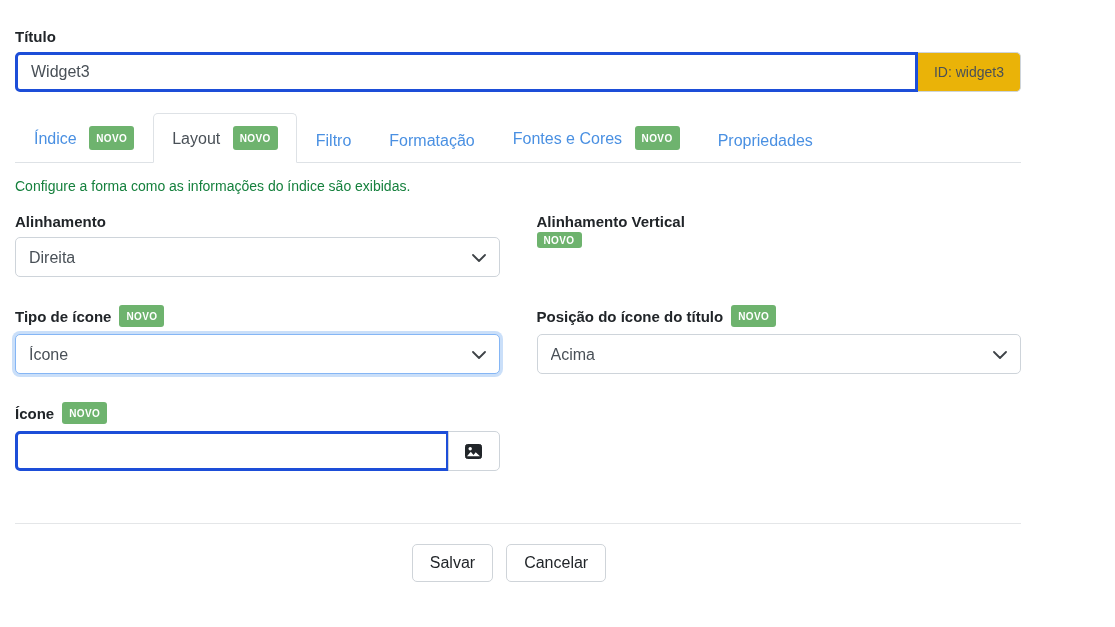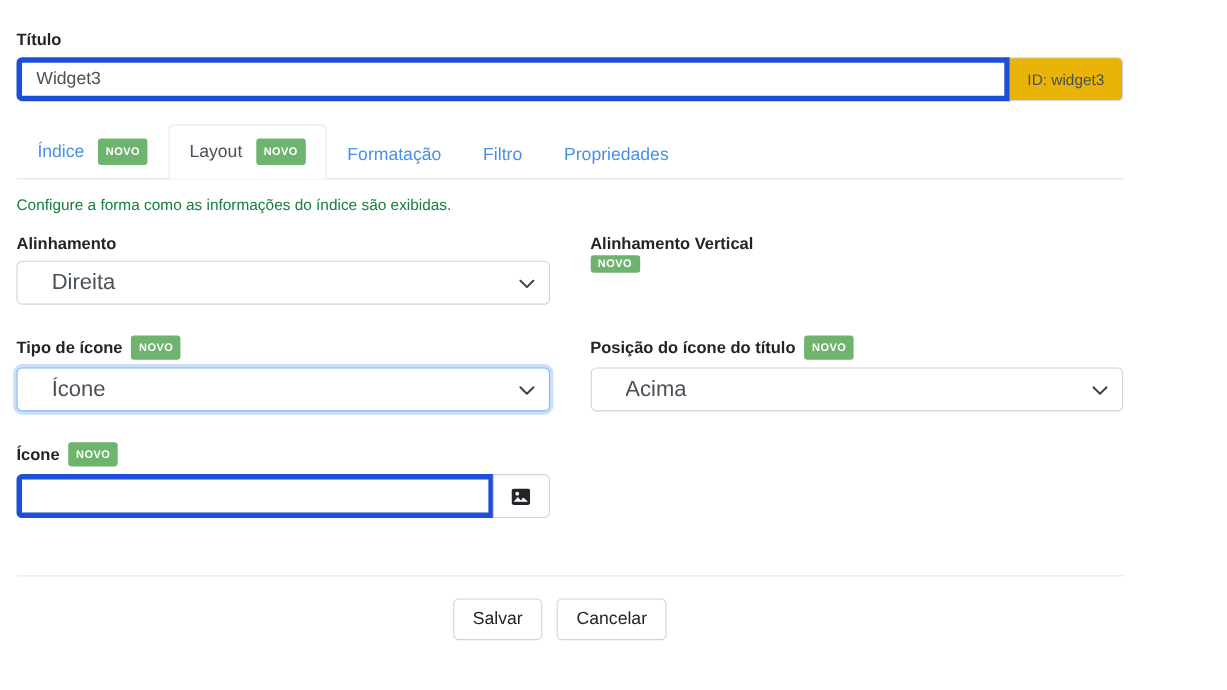--- a/index.html
+++ b/index.html
@@ -35,21 +35,21 @@
     vertical-align: 2px;
   }
   .badge-inline { margin-left: 8px; }
   .badge-block { margin: 2px 0 6px 0; }
 
   
   .input-group { display: flex; width: 100%; }
   .text-input {
     flex: 1 1 auto;
     height: 40px;
-    border: 5px solid #1d4ed8;
+    border: 3px solid #1d4ed8;
     border-radius: 5px;
     padding: 0 13px;
     font-size: 16px;
     color: #495057;
     font-family: inherit;
     outline: none;
     background: #fff;
     min-width: 0;
   }
   .input-group .text-input { border-top-right-radius: 0; border-bottom-right-radius: 0; }
@@ -78,24 +78,24 @@
     cursor: pointer;
   }
 
   .select-wrap { position: relative; width: 100%; }
   .select-control {
     width: 100%;
     height: 40px;
     border: 1px solid #ced4da;
     border-radius: 5px;
     background: #ffffff;
-    font-size: 20px;
+    font-size: 16px;
     color: #495057;
     font-family: inherit;
-    padding: 0 34px 0 31px;
+    padding: 0 34px 0 13px;
     appearance: none;
     -webkit-appearance: none;
     outline: none;
   }
   .select-wrap .chev {
     position: absolute;
     right: 14px;
     top: 17px;
     pointer-events: none;
   }
@@ -182,24 +182,28 @@
   <div class="tabs">
     <div class="tab">
       <span>Índice</span>
       <span class="badge-novo badge-inline">NOVO</span>
     </div>
     <div class="tab active">
       <span>Layout</span>
       <span class="badge-novo badge-inline">NOVO</span>
     </div>
     <div class="tab">
+      <span>Filtro</span>
+    </div>
+    <div class="tab">
       <span>Formatação</span>
     </div>
     <div class="tab">
-      <span>Filtro</span>
+      <span>Fontes e Cores</span>
+      <span class="badge-novo badge-inline">NOVO</span>
     </div>
     <div class="tab">
       <span>Propriedades</span>
     </div>
   </div>
 
   <p class="tab-desc">Configure a forma como as informações do índice são exibidas.</p>
 
   <div class="form-grid">
 

